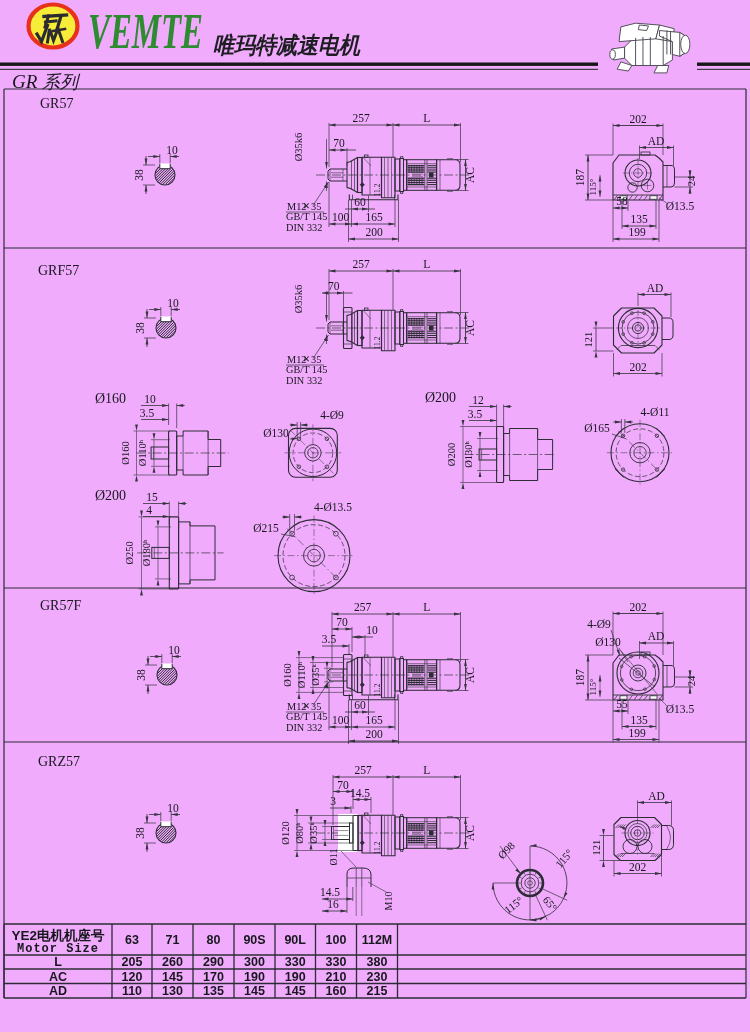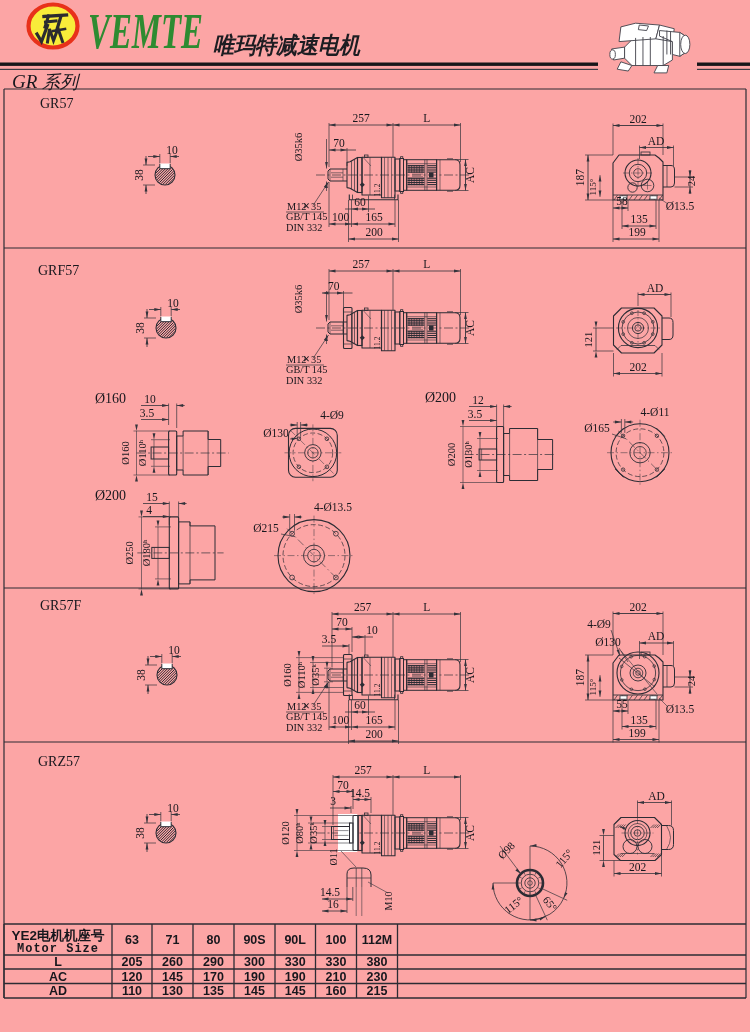--- a/index.html
+++ b/index.html
@@ -1,15 +1,15 @@
 <!DOCTYPE html>
 <html><head><meta charset="utf-8">
 <style>
 html,body{margin:0;padding:0;background:#ffffff;}
-#page{position:relative;width:750px;height:1032px;background:#fca5a5;overflow:hidden;}
+#page{position:relative;width:750px;height:1032px;background:#f0abfc;overflow:hidden;}
 </style></head>
 <body>
 <div id="page">
 <svg width="750" height="1032" viewBox="0 0 750 1032">
 <ellipse cx="53" cy="26" rx="24.5" ry="21.5" fill="#f8ec3a" stroke="#e8311a" stroke-width="4.2"></ellipse>
 <g stroke="#2b2b30" fill="none" stroke-linecap="square">
         <path d="M44,16.5 L66.5,15" stroke-width="3.4"></path>
         <path d="M48.5,16 L45,27 M45.5,22 L56,21" stroke-width="3.0"></path>
         <path d="M61,16 L56.5,31" stroke-width="3.2"></path>
         <path d="M37,34 L41.5,41.5 L47.5,25.5" stroke-width="3.2"></path>

